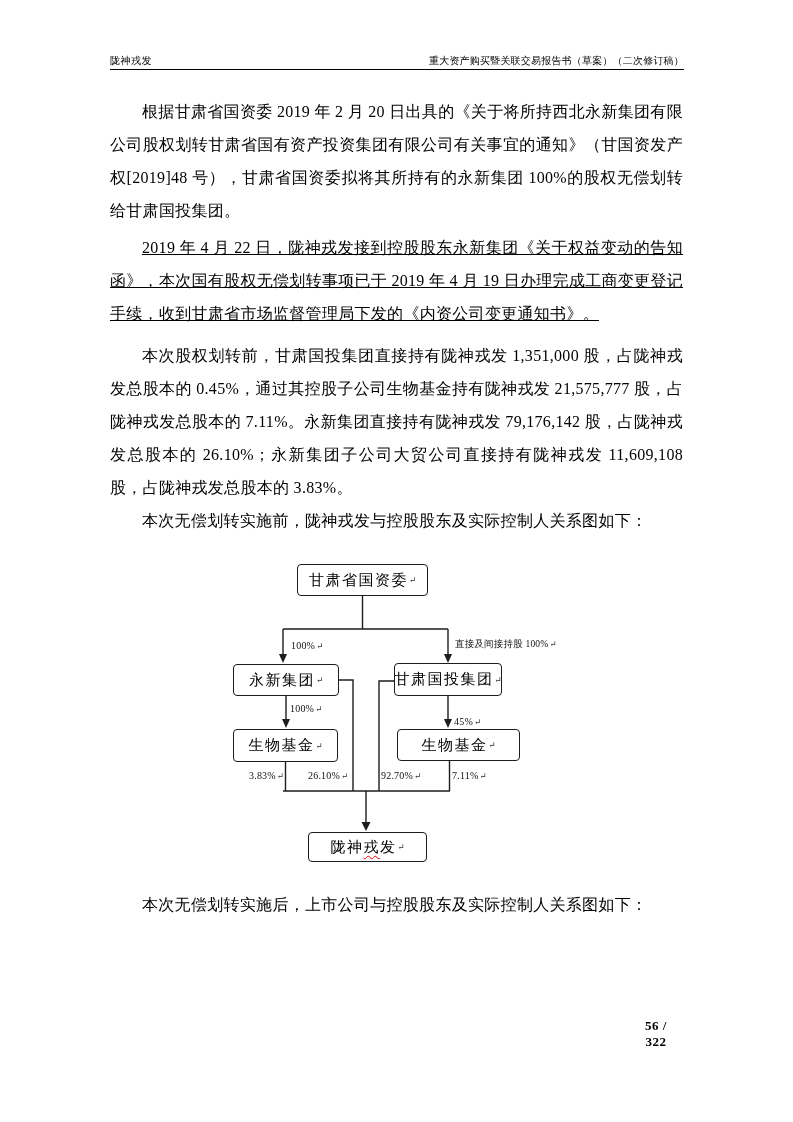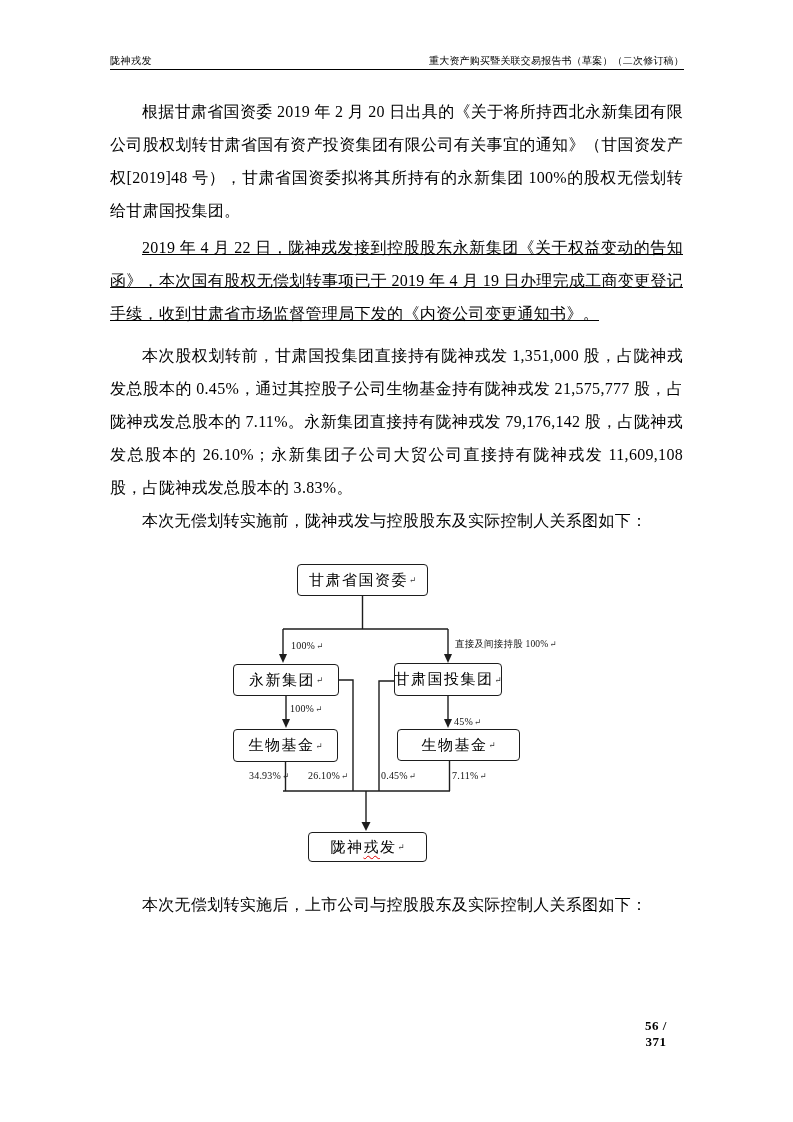--- a/index.html
+++ b/index.html
@@ -118,22 +118,22 @@
       <span>陇神</span>
         <span class="wavy">戎</span>
         <span>发</span>
         <span class="ret">↵</span>
     </div>
 
     <span class="elabel" style="left:291px;top:90px;"><span>100%</span><span class="ret">↵</span></span>
     <span class="elabel elabel-cn" style="left:455px;top:88px;"><span>直接及间接持股 100%</span><span class="ret">↵</span></span>
     <span class="elabel" style="left:290px;top:153px;"><span>100%</span><span class="ret">↵</span></span>
     <span class="elabel" style="left:454px;top:153px;margin-top:13px;"><span>45%</span><span class="ret">↵</span></span>
-    <span class="elabel" style="left:249px;top:220px;"><span>34.93%</span><span class="ret">↵</span></span>
+    <span class="elabel" style="left:249px;top:220px;"><span>3.83%</span><span class="ret">↵</span></span>
     <span class="elabel" style="left:308px;top:220px;"><span>26.10%</span><span class="ret">↵</span></span>
-    <span class="elabel" style="left:381px;top:220px;"><span>0.45%</span><span class="ret">↵</span></span>
+    <span class="elabel" style="left:381px;top:220px;"><span>92.70%</span><span class="ret">↵</span></span>
     <span class="elabel" style="left:452px;top:220px;"><span>7.11%</span><span class="ret">↵</span></span>
   </div>
 
   <p class="para p5">本次无偿划转实施后，上市公司与控股股东及实际控制人关系图如下：</p>
 
-  <div class="pagenum">56 / 371</div>
+  <div class="pagenum">56 / 322</div>
 </div>
 
 </body></html>

